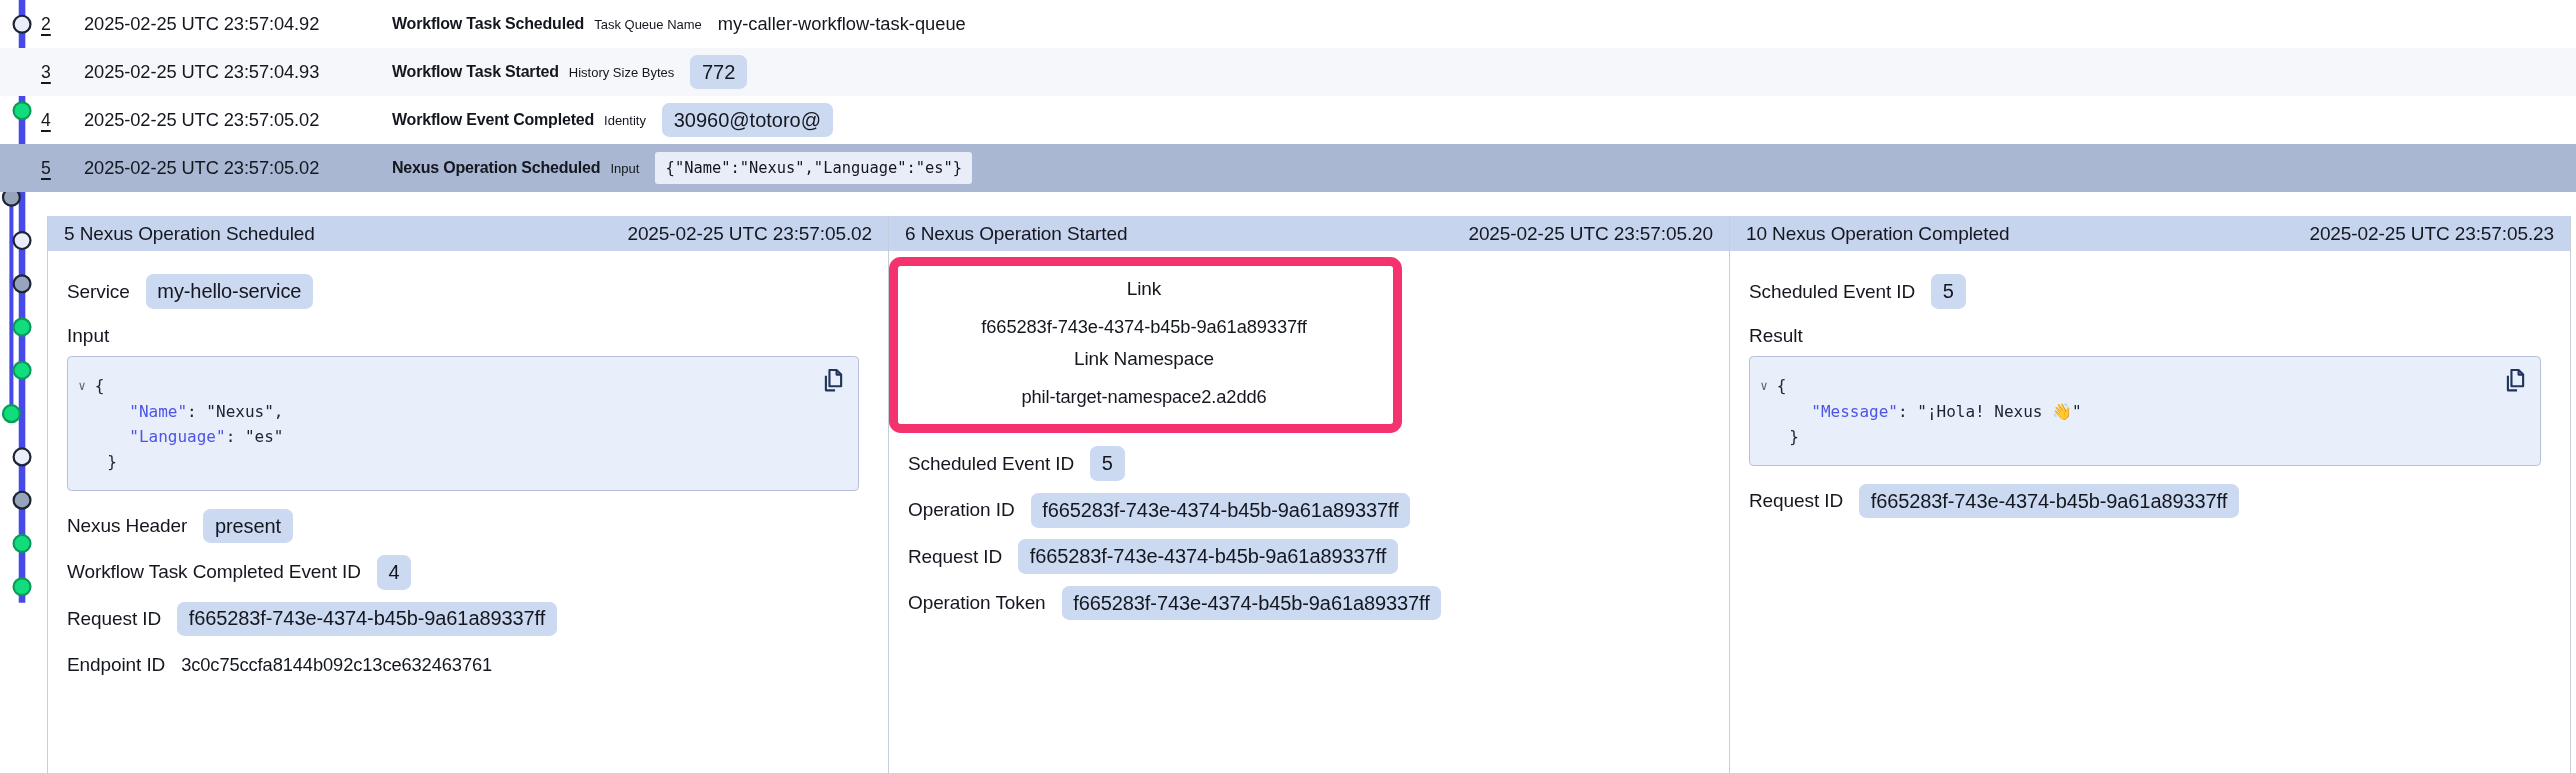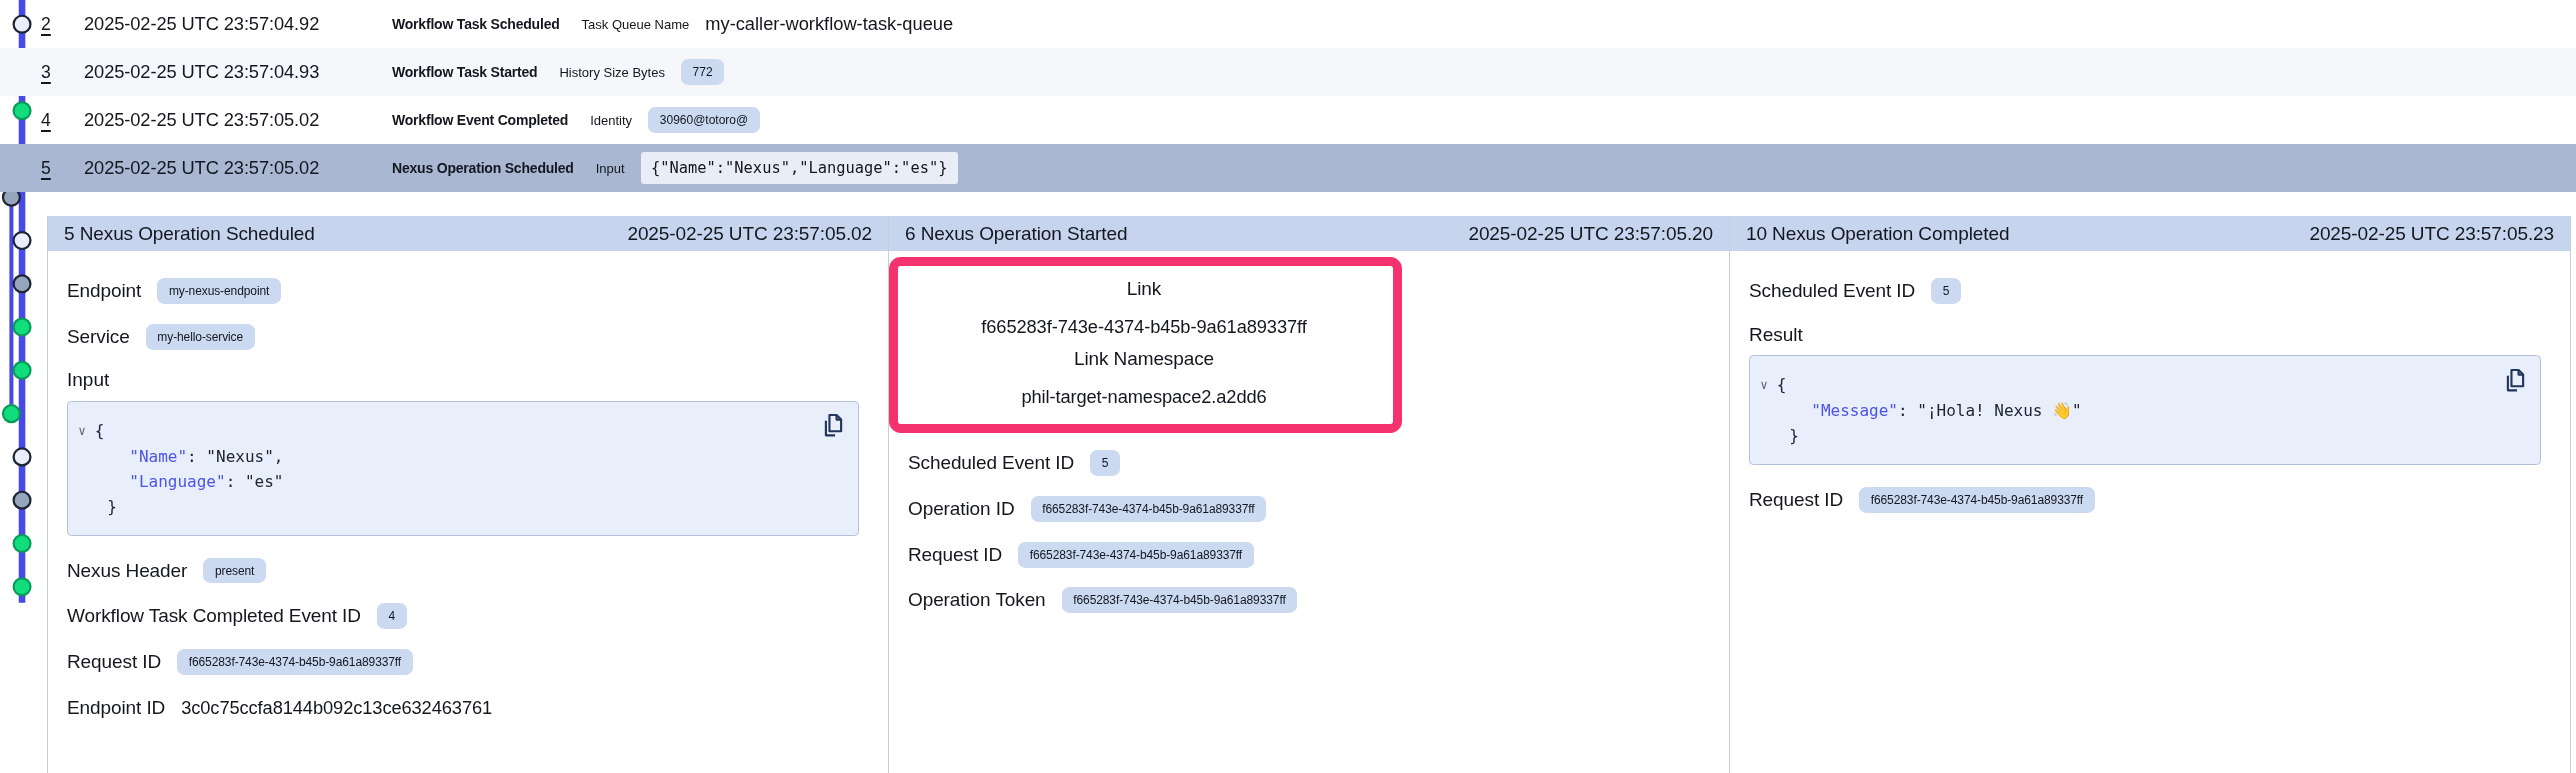--- a/index.html
+++ b/index.html
@@ -11,23 +11,23 @@
   
   #rail { position:absolute; left:0; top:0; }
   
   #rows { position:absolute; left:0; top:0; width:2576px; }
   .event-row { display:flex; align-items:center; height:48px; padding-left:41px; }
   .event-row.zebra { background:#f6f7fa; }
   .event-row.selected { background:#a9b7d2; }
   .row-num { flex:0 0 43px; font-size:17.6px; }
   .row-num a { color:#14171f; text-decoration:underline; text-underline-offset:3.7px; text-decoration-thickness:1.5px; cursor:pointer; }
   .row-time { flex:0 0 308px; font-size:18.3px; letter-spacing:-0.1px; }
-  .row-name { font-weight:bold; font-size:14px; margin-right:22px; letter-spacing:-0.2px; }
+  .row-name { font-weight:bold; font-size:16px; margin-right:10px; letter-spacing:-0.2px; }
   .row-label { font-size:13px; margin-right:16px; }
-  .badge { display:inline-block; background:#cbd9f1; border-radius:7.3px; padding:5.9px 11.7px; font-size:12px; color:#14171f; white-space:nowrap; }
+  .badge { display:inline-block; background:#cbd9f1; border-radius:7.3px; padding:5.9px 11.7px; font-size:20px; color:#14171f; white-space:nowrap; }
   .link-val { font-size:18.3px; color:#14171f; text-underline-offset:4.4px; text-decoration-thickness:1.8px; cursor:pointer; white-space:nowrap; }
   .code-badge { font-family:"DejaVu Sans Mono", monospace; font-size:15.4px; background:#e9edf8; border-radius:2.9px; padding:7.3px 10.3px; white-space:nowrap; }
   
   #panels {
     position:absolute; left:47px; top:208px; width:2524px; height:559px;
     display:flex; border:1.5px solid #c6cddb; border-top:none; background:#fff;margin-top:8px;
   }
   .panel { flex:1 1 0; min-width:0; }
   .panel + .panel { border-left:1.5px solid #c6cddb; }
   .panel-header { height:35px; background:#c7d4ee; display:flex; justify-content:space-between; align-items:center; padding:0 16px; font-size:19px; letter-spacing:-0.1px; }
@@ -103,24 +103,20 @@
       </div>
     </div>
   <div id="panels">
       <section class="panel">
         <header class="panel-header">
           <span>5 Nexus Operation Scheduled</span>
           <span>2025-02-25 UTC 23:57:05.02</span>
         </header>
         <div class="panel-body">
           <div class="detail-row">
-            <span>Endpoint</span>
-            <span class="badge">my-nexus-endpoint</span>
-          </div>
-          <div class="detail-row">
             <span>Service</span>
             <span class="badge">my-hello-service</span>
           </div>
           <div class="code-label">Input</div>
           <div class="code-block">
             <div class="code-line" style="padding-left: 0px;"><span class="chev">∨</span><span>{</span></div>
             <div class="code-line" style="padding-left: 51px;"><span class="key">"Name"</span><span>: "Nexus",</span></div>
             <div class="code-line" style="padding-left: 51px;"><span class="key">"Language"</span><span>: "es"</span></div>
             <div class="code-line" style="padding-left: 29px;"><span>}</span></div>
             <button class="copy-btn"><svg viewBox="0 0 24 26" width="25" height="26.4" fill="none" stroke="#22355c" stroke-width="2.1" stroke-linejoin="round">

